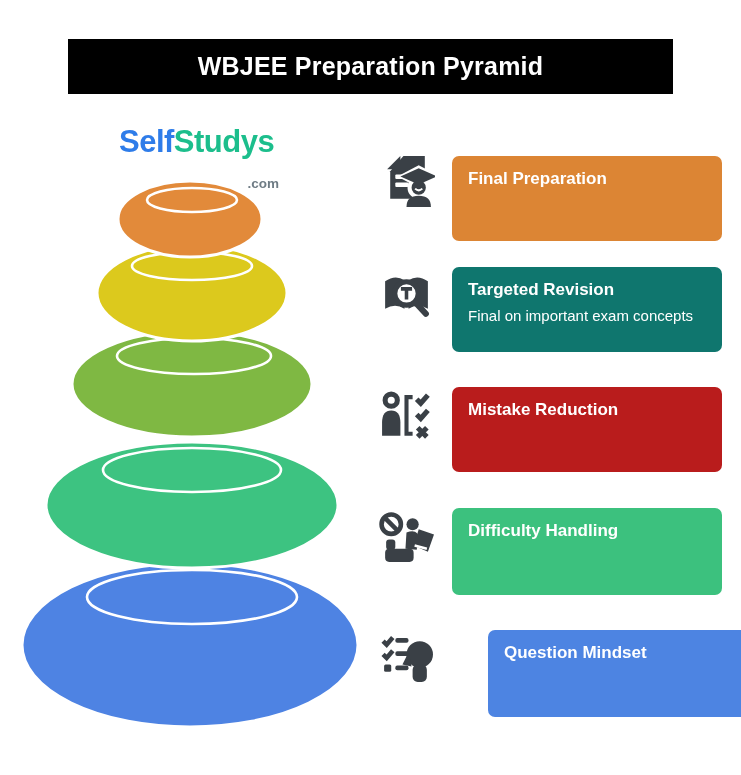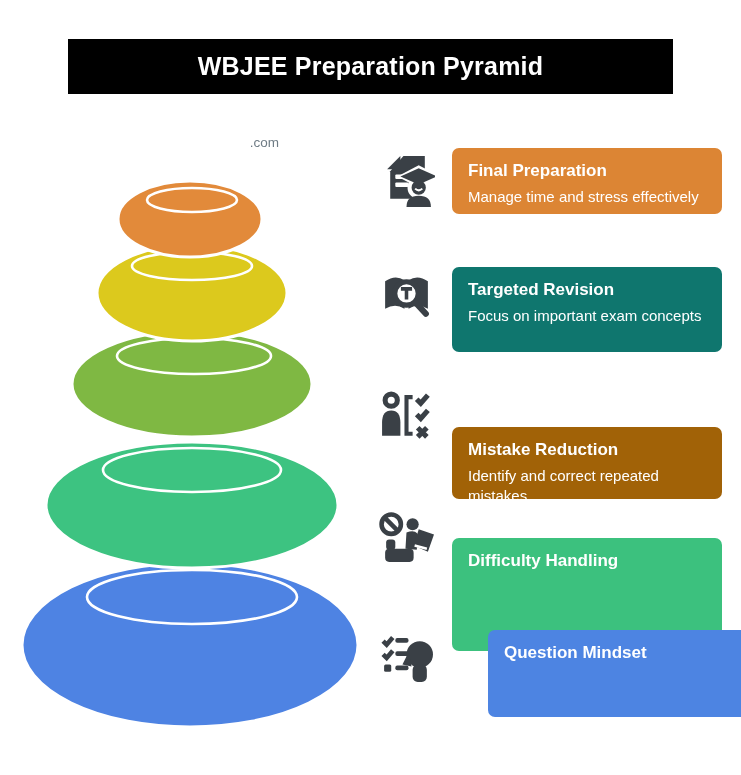--- a/index.html
+++ b/index.html
@@ -9,21 +9,21 @@
   }
   
   .banner{
     position:absolute;left:68px;top:39px;width:605px;height:55px;background:#000000;
     display:flex;align-items:center;justify-content:center;text-align:right;
   }
   .banner h1{margin:0;color:#ffffff;font-size:25px;font-weight:700;letter-spacing:.2px;}
   
   .logo{position:absolute;left:119px;top:126px;width:162px;line-height:1;}
   .logo .wordmark{font-size:31px;font-weight:700;letter-spacing:-0.5px;white-space:nowrap;}
-  .logo .suffix{display:block;text-align:right;padding-right:2px;font-size:13.5px;font-weight:400;margin-top:10px;}
+  .logo .suffix{display:block;text-align:right;padding-right:2px;font-size:13.5px;font-weight:700;margin-top:20px;}
   
   .pyramid-svg{position:absolute;left:0;top:0;width:741px;height:775px;}
   .stone{stroke:#ffffff;stroke-width:3;}
   .rim{fill:none;stroke:#ffffff;stroke-width:2.6;}
   
   .card{
     position:absolute;left:452px;width:270px;border-radius:7px;
     color:#ffffff;padding:13px 16px;box-sizing:border-box;
   }
   .card .card-title{font-size:17px;font-weight:700;margin:0 0 6px 0;}
@@ -35,20 +35,21 @@
 </head>
 <body>
 
 <div class="canvas">
 
   <div class="banner">
     <h1>WBJEE Preparation Pyramid</h1>
   </div>
 
   <div class="logo">
+    <span class="wordmark"><span style="color: rgb(46, 124, 233);">Self</span><span style="color: rgb(28, 190, 140);">Studys</span></span>
     <span class="suffix" style="color: rgb(111, 124, 133);">.com</span>
   </div>
 
   <svg class="pyramid-svg" viewBox="0 0 741 775">
 
     <ellipse class="stone" cx="190" cy="645" rx="168" ry="82" fill="#4E83E3"></ellipse>
     <ellipse class="rim" cx="192" cy="597" rx="105" ry="27"></ellipse>
 
     <ellipse class="stone" cx="192" cy="505" rx="146" ry="63" fill="#3DC381"></ellipse>
     <ellipse class="rim" cx="192" cy="470" rx="89" ry="22"></ellipse>
@@ -70,67 +71,65 @@
       <rect x="17" y="22" width="13" height="4.5" rx="1" fill="#fff"></rect>
       <rect x="17" y="30" width="13" height="4.5" rx="1" fill="#fff"></rect>
       <circle cx="40" cy="35" r="11" fill="#fff"></circle>
       <polygon points="40,13 61,24 40,35 19,24" fill="#fff"></polygon>
       <polygon points="40,16 58,24 40,32 22,24"></polygon>
       <circle cx="40" cy="35" r="7"></circle>
       <path d="M36.5 36 Q40 39.5 43.5 36" stroke="#fff" stroke-width="2" fill="none"></path>
       <path d="M28 54 Q28 43 40 43 Q52 43 52 54 Z"></path>
     </svg>
   </div>
-  <div class="card" style="top: 148px; height: 66px; background-color: rgb(220, 133, 52);">
+  <div class="card" style="top: 156px; height: 85px; background-color: rgb(220, 133, 52);">
     <p class="card-title">Final Preparation</p>
-    <p class="card-desc">Manage time and stress effectively</p>
   </div>
 
   <div class="level-icon" style="top: 268px; color: rgb(58, 64, 70);">
     <svg viewBox="0 0 56 56" fill="currentColor">
       <path d="M7 13 Q17 6 26 12 V40 Q17 34 7 40 Z"></path>
       <path d="M49 13 Q39 6 30 12 V40 Q39 34 49 40 Z"></path>
       <circle cx="28" cy="25" r="11.5" fill="#fff" stroke="currentColor" stroke-width="5"></circle>
       <path d="M22.5 20.5 H33.5 M28 20.5 V31" stroke="currentColor" stroke-width="3.5" fill="none"></path>
       <path d="M37 34 L47 45" stroke="currentColor" stroke-width="6" stroke-linecap="round"></path>
     </svg>
   </div>
   <div class="card" style="top: 267px; height: 85px; background-color: #0f766e;">
     <p class="card-title">Targeted Revision</p>
-    <p class="card-desc">Focus on important exam concepts</p>
+    <p class="card-desc">Final on important exam concepts</p>
   </div>
 
   <div class="level-icon" style="top: 389px; color: rgb(58, 64, 70);">
     <svg viewBox="0 0 56 56" fill="currentColor">
       <circle cx="13" cy="11" r="6" fill="none" stroke="currentColor" stroke-width="5"></circle>
       <path d="M4 46 V33 Q4 21 13 21 Q22 21 22 33 V46 Z"></path>
       <path d="M34 8 H28 V44 H34" fill="none" stroke="currentColor" stroke-width="4"></path>
       <path d="M38 10 l4 4 l7 -8" fill="none" stroke="currentColor" stroke-width="5"></path>
       <path d="M38 25 l4 4 l7 -8" fill="none" stroke="currentColor" stroke-width="5"></path>
       <path d="M39 38 l9 9 M48 38 l-9 9" fill="none" stroke="currentColor" stroke-width="5"></path>
     </svg>
   </div>
-  <div class="card" style="top: 387px; height: 72px; background-color: #a16207; margin-top: 40px;">
+  <div class="card" style="top: 387px; height: 85px; background-color: #b91c1c;">
     <p class="card-title">Mistake Reduction</p>
-    <p class="card-desc">Identify and correct repeated mistakes</p>
   </div>
 
   <div class="level-icon" style="top: 511px; color: rgb(58, 64, 70);">
     <svg viewBox="0 0 56 56" fill="currentColor">
       <circle cx="13" cy="13" r="9.5" fill="none" stroke="currentColor" stroke-width="4.5"></circle>
       <path d="M6.5 6.5 L19.5 19.5" stroke="currentColor" stroke-width="4.5"></path>
       <circle cx="34" cy="13" r="6"></circle>
       <path d="M28 21 Q40 17 40 28 L38 38 L27 37 Z"></path>
       <polygon points="40,18 55,23 49,40 35,34"></polygon>
       <rect x="8" y="28" width="9" height="10" rx="3"></rect>
       <rect x="7" y="37" width="28" height="13" rx="4"></rect>
       <path d="M36 34 L48 37" stroke="#fff" stroke-width="2.5"></path>
     </svg>
   </div>
-  <div class="card" style="top: 538px; height: 113px; background-color: rgb(60, 193, 126);">
+  <div class="card" style="top: 508px; height: 87px; background-color: rgb(60, 193, 126);">
     <p class="card-title">Difficulty Handling</p>
   </div>
 
   <div class="level-icon" style="top: 632px; color: rgb(58, 64, 70);">
     <svg viewBox="0 0 56 56" fill="currentColor">
       <path d="M5 9 l3.5 3.5 l6 -7" fill="none" stroke="currentColor" stroke-width="4.5"></path>
       <rect x="17" y="6" width="13" height="4.5" rx="2"></rect>
       <path d="M5 22 l3.5 3.5 l6 -7" fill="none" stroke="currentColor" stroke-width="4.5"></path>
       <rect x="17" y="19" width="13" height="4.5" rx="2"></rect>
       <rect x="6" y="32" width="7" height="7" rx="1.5"></rect>

